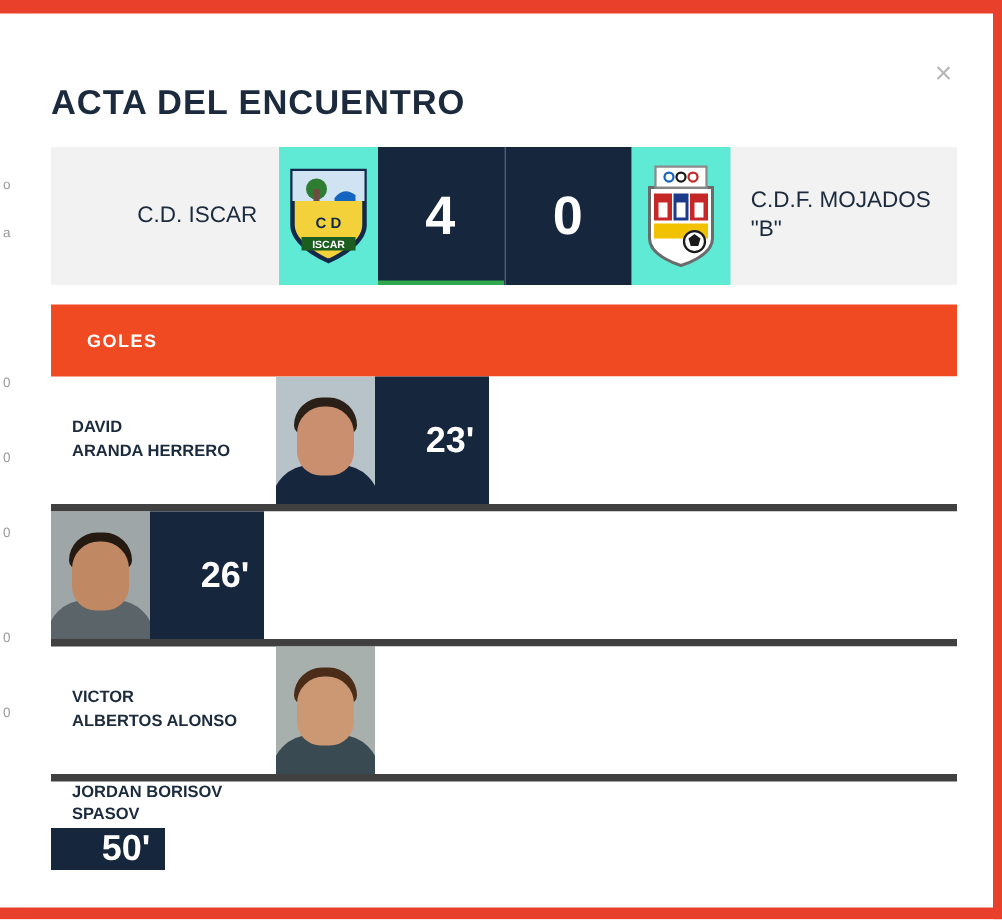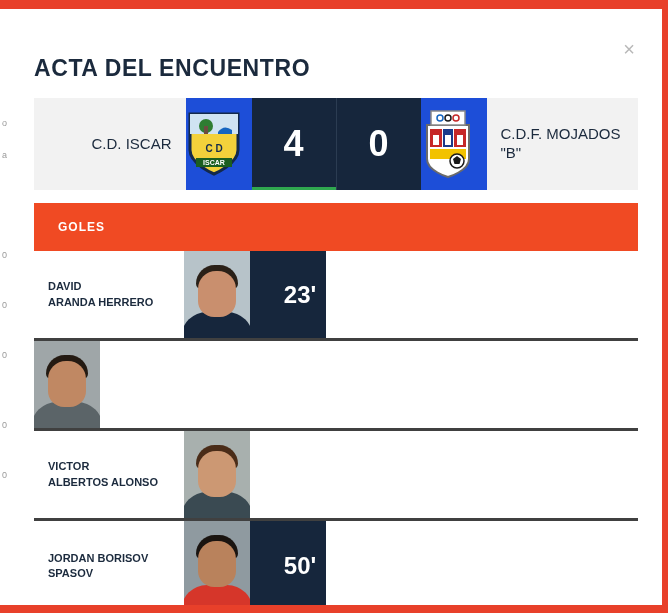--- a/index.html
+++ b/index.html
@@ -123,22 +123,22 @@
     color: #1b2a3d;
     line-height: 1.25;
   }
   .team-name.home { justify-content: flex-end; padding-right: 14px; text-align: right; }
   .team-name.away { justify-content: flex-start; padding-left: 14px; text-align: left; }
   .crest {
     width: 66px;
     height: 92px;
     display: flex;
     align-items: center;
-    justify-content: flex-start;
-    background: #1d4ed8;
+    justify-content: center;
+    background: #5eead4;
   }
   .score-box {
     width: 84px;
     background: #16263c;
     color: #ffffff;
     display: flex;
     align-items: center;
     justify-content: center;
     font-size: 36px;
     font-weight: bold;
@@ -182,23 +182,23 @@
     left: 24px;
     top: 242px;
     width: 604px;
     height: 352px;
   }
   .goal-row {
     position: relative;
     height: 90px;
     display: flex;
     align-items: stretch;
-    border-bottom: 3px solid #404040;
-  }
-  .goal-row:last-child { border-bottom: none; }
+    border-bottom: 5px solid #404040;
+  }
+  .goal-row:last-child { border-bottom: none; flex-direction: column; }
   .scorer-name {
     width: 150px;
     display: flex;
     align-items: center;
     padding-left: 14px;
     font-size: 11px;
     font-weight: bold;
     color: #1b2a3d;
     line-height: 1.4;
     text-transform: uppercase;
@@ -347,20 +347,21 @@
         <div class="goal-rest"></div>
       </div>
 
       <div class="goal-row">
         <div class="photo">
           <div class="ph-bg" style="background:#9fa6a8;"></div>
           <div class="ph-body" style="background:#5b6468;"></div>
           <div class="ph-hair" style="background:#241a12;"></div>
           <div class="ph-head" style="background:#c08863;"></div>
         </div>
+        <div class="minute-box">26'</div>
         <div class="goal-rest"></div>
       </div>
 
       <div class="goal-row">
         <div class="scorer-name">
           <div>
             <div>VICTOR</div>
             <div>ALBERTOS ALONSO</div>
           </div>
         </div>

